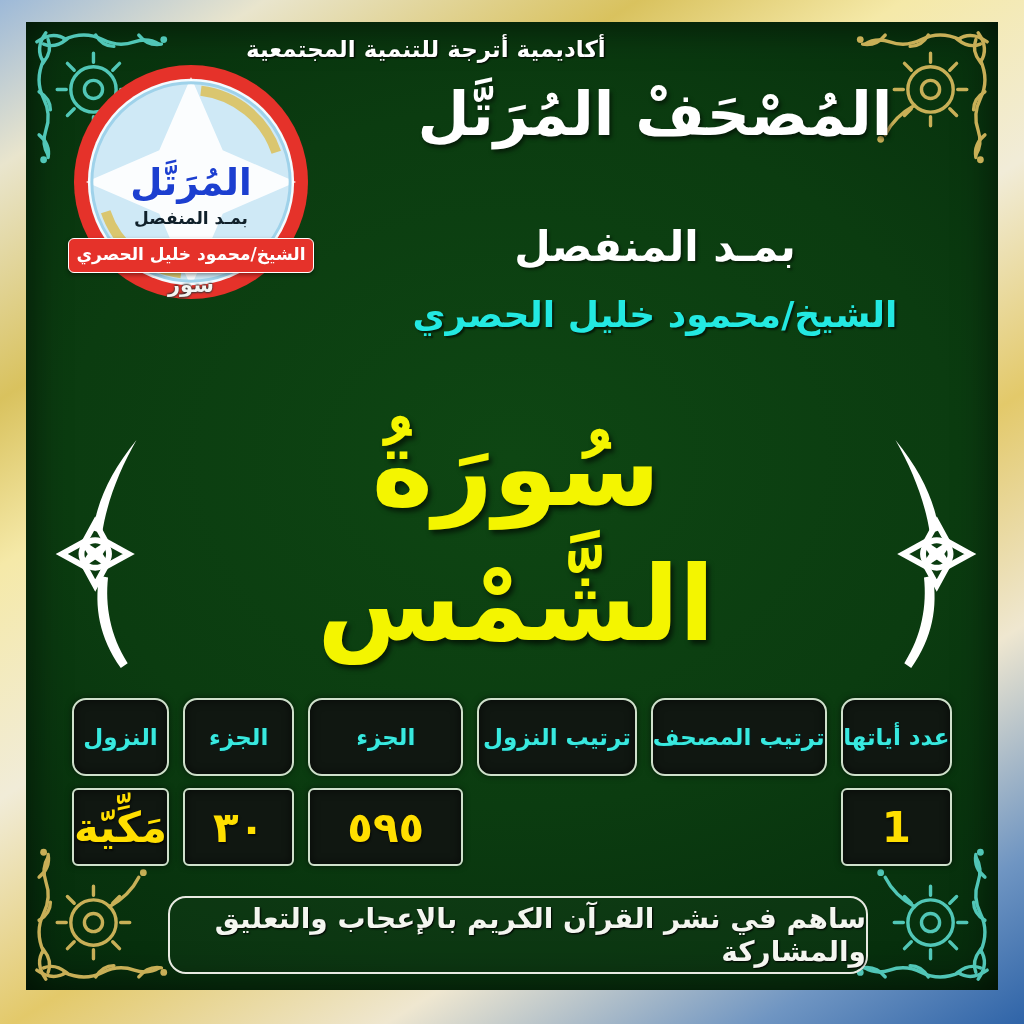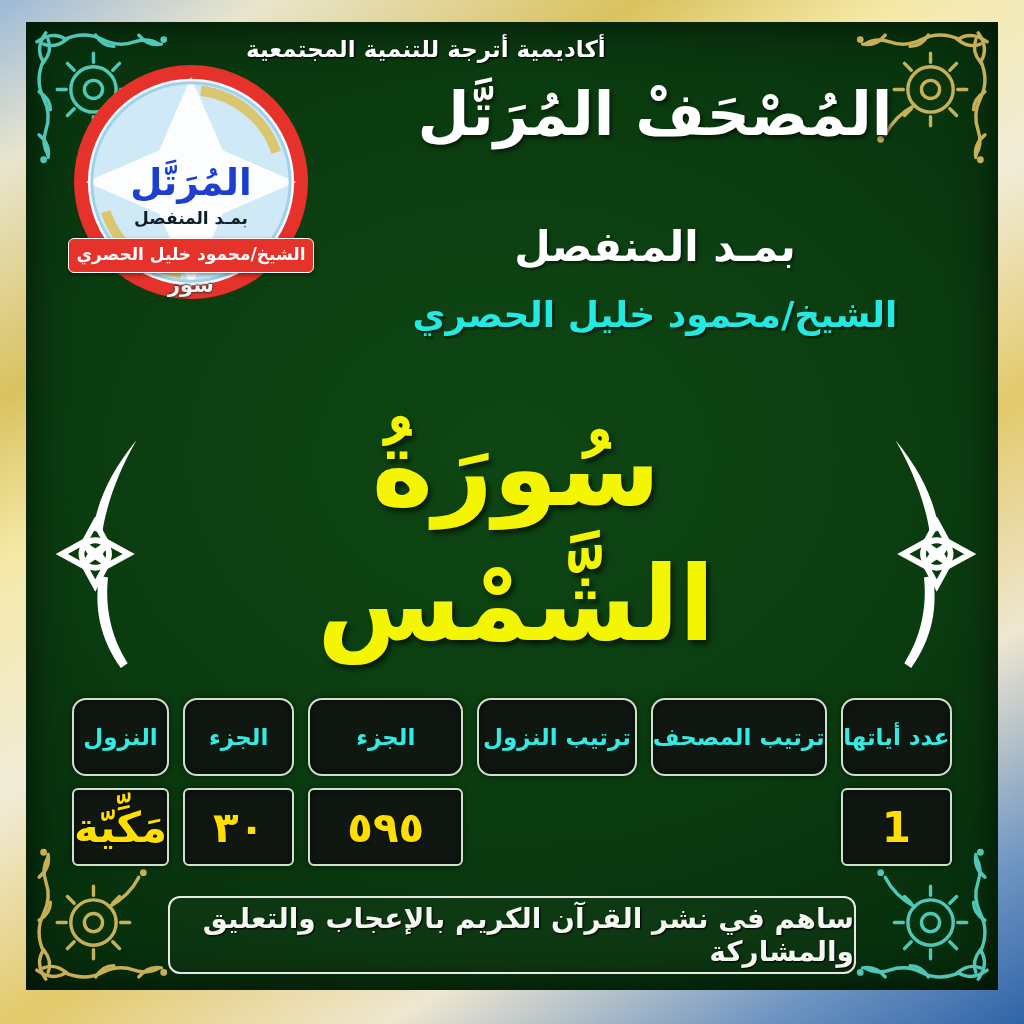--- a/index.html
+++ b/index.html
@@ -102,22 +102,22 @@
     height:74px;display:flex;align-items:center;justify-content:center;
     box-shadow:0 0 6px rgba(0,0,0,.5), inset 0 0 10px rgba(0,0,0,.6);
   }
   .cell.hdr{color:#38e9df;font-size:23px;font-weight:bold;white-space:nowrap;
     text-shadow:1px 1px 1px #022;}
   .cell.val{color:#ffdf00;font-size:42px;font-weight:bold;
     text-shadow:1px 2px 2px rgba(0,0,0,.6);border-radius:6px;}
 
   
   .share{
-    position:absolute;left:142px;right:142px;top:874px;height:74px;
-    border:2.5px solid #e8eae2;border-radius:12px;
+    position:absolute;left:142px;right:130px;top:874px;height:74px;
+    border:2.5px solid #e8eae2;border-radius:18px;
     display:flex;align-items:center;justify-content:center;
     color:#f4f6f0;font-size:28px;font-weight:bold;
     text-shadow:1px 1px 2px #000;background:rgba(255,255,255,.02);
   }
 </style>
 </head>
 <body>
 
 <div class="frame"></div>
 

